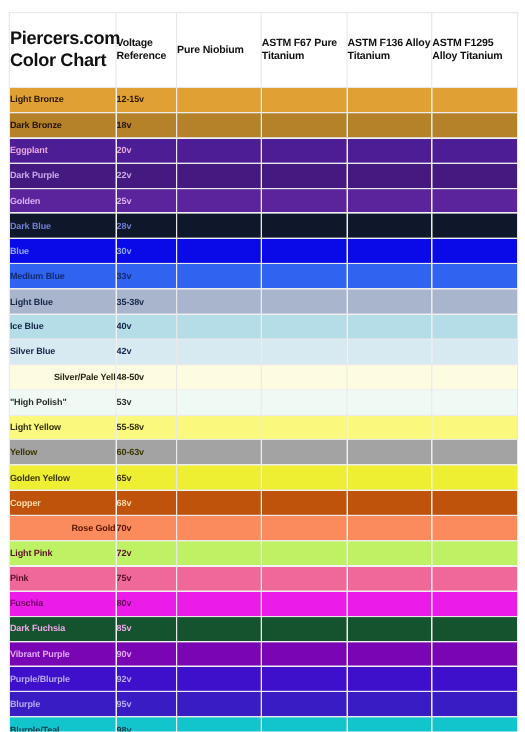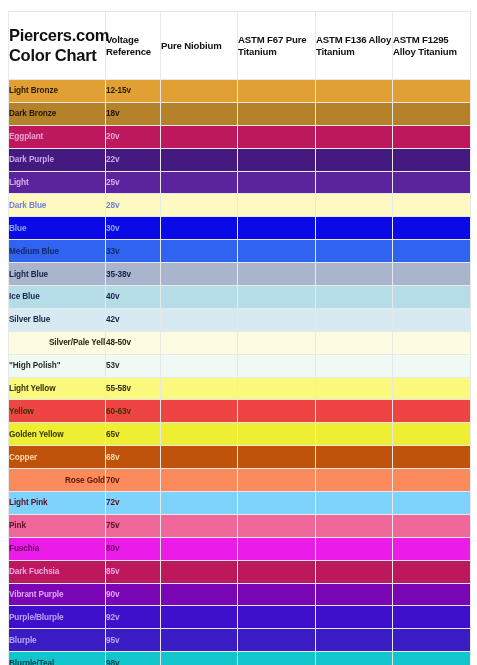--- a/index.html
+++ b/index.html
@@ -115,45 +115,45 @@
           <td class="swatch"></td>
         </tr>
         <tr style="background: rgb(181, 130, 42); margin-top: 36px;">
           <td class="name-cell" style="color: rgb(36, 21, 0);">Dark Bronze</td>
           <td class="volt-cell" style="color: rgb(36, 21, 0);">18v</td>
           <td class="swatch"></td>
           <td class="swatch"></td>
           <td class="swatch"></td>
           <td class="swatch"></td>
         </tr>
-        <tr style="background: #be185d;">
+        <tr style="background: #4c1d95;">
           <td class="name-cell" style="color: rgb(232, 168, 216);">Eggplant</td>
           <td class="volt-cell" style="color: rgb(232, 168, 216);">20v</td>
           <td class="swatch"></td>
           <td class="swatch"></td>
           <td class="swatch"></td>
           <td class="swatch"></td>
         </tr>
         <tr style="background: rgb(69, 26, 128);">
           <td class="name-cell" style="color: rgb(201, 168, 232);">Dark Purple</td>
           <td class="volt-cell" style="color: rgb(201, 168, 232);">22v</td>
           <td class="swatch"></td>
           <td class="swatch"></td>
           <td class="swatch"></td>
           <td class="swatch"></td>
         </tr>
         <tr style="background: rgb(91, 36, 156);">
-          <td class="name-cell" style="color: rgb(216, 176, 240);">Light</td>
+          <td class="name-cell" style="color: rgb(216, 176, 240);">Golden</td>
           <td class="volt-cell" style="color: rgb(216, 176, 240);">25v</td>
           <td class="swatch"></td>
           <td class="swatch"></td>
           <td class="swatch"></td>
           <td class="swatch"></td>
         </tr>
-        <tr style="background: #fef9c3;">
+        <tr style="background: #0f172a;">
           <td class="name-cell" style="color: rgb(111, 127, 216);">Dark Blue</td>
           <td class="volt-cell" style="color: rgb(111, 127, 216);">28v</td>
           <td class="swatch"></td>
           <td class="swatch"></td>
           <td class="swatch"></td>
           <td class="swatch"></td>
         </tr>
         <tr style="background: rgb(10, 10, 232);">
           <td class="name-cell" style="color: rgb(143, 168, 245);">Blue</td>
           <td class="volt-cell" style="color: rgb(143, 168, 245);">30v</td>
@@ -211,21 +211,21 @@
           <td class="swatch"></td>
         </tr>
         <tr style="background: rgb(250, 249, 126);">
           <td class="name-cell" style="color: rgb(51, 48, 10);">Light Yellow</td>
           <td class="volt-cell" style="color: rgb(51, 48, 10);">55-58v</td>
           <td class="swatch"></td>
           <td class="swatch"></td>
           <td class="swatch"></td>
           <td class="swatch"></td>
         </tr>
-        <tr style="background: #ef4444;">
+        <tr style="background: #a3a3a3;">
           <td class="name-cell" style="color: rgb(58, 54, 0);">Yellow</td>
           <td class="volt-cell" style="color: rgb(58, 54, 0);">60-63v</td>
           <td class="swatch"></td>
           <td class="swatch"></td>
           <td class="swatch"></td>
           <td class="swatch"></td>
         </tr>
         <tr style="background: rgb(238, 238, 51); padding-left: 16px;">
           <td class="name-cell" style="color: rgb(58, 54, 0);">Golden Yellow</td>
           <td class="volt-cell" style="color: rgb(58, 54, 0);">65v</td>
@@ -243,21 +243,21 @@
           <td class="swatch"></td>
         </tr>
         <tr style="background: rgb(251, 138, 92);">
           <td class="name-cell" style="color: rgb(90, 21, 0); text-align: right;">Rose Gold</td>
           <td class="volt-cell" style="color: rgb(90, 21, 0);">70v</td>
           <td class="swatch"></td>
           <td class="swatch"></td>
           <td class="swatch"></td>
           <td class="swatch"></td>
         </tr>
-        <tr style="background: #7dd3fc; padding-left: 12px;">
+        <tr style="background: #bef264; padding-left: 12px;">
           <td class="name-cell" style="color: rgb(90, 15, 32);">Light Pink</td>
           <td class="volt-cell" style="color: rgb(90, 15, 32);">72v</td>
           <td class="swatch"></td>
           <td class="swatch"></td>
           <td class="swatch"></td>
           <td class="swatch"></td>
         </tr>
         <tr style="background: rgb(240, 104, 154);">
           <td class="name-cell" style="color: rgb(90, 15, 40);">Pink</td>
           <td class="volt-cell" style="color: rgb(90, 15, 40);">75v</td>
@@ -267,21 +267,21 @@
           <td class="swatch"></td>
         </tr>
         <tr style="background: rgb(236, 28, 232); margin-left: 34px;">
           <td class="name-cell" style="color: rgb(106, 0, 96);">Fuschia</td>
           <td class="volt-cell" style="color: rgb(106, 0, 96);">80v</td>
           <td class="swatch"></td>
           <td class="swatch"></td>
           <td class="swatch"></td>
           <td class="swatch"></td>
         </tr>
-        <tr style="background: #be185d; padding-left: 20px;">
+        <tr style="background: #14532d; padding-left: 20px;">
           <td class="name-cell" style="color: rgb(240, 168, 234);">Dark Fuchsia</td>
           <td class="volt-cell" style="color: rgb(240, 168, 234);">85v</td>
           <td class="swatch"></td>
           <td class="swatch"></td>
           <td class="swatch"></td>
           <td class="swatch"></td>
         </tr>
         <tr style="background: rgb(122, 5, 181);">
           <td class="name-cell" style="color: rgb(224, 168, 245);">Vibrant Purple</td>
           <td class="volt-cell" style="color: rgb(224, 168, 245);">90v</td>

